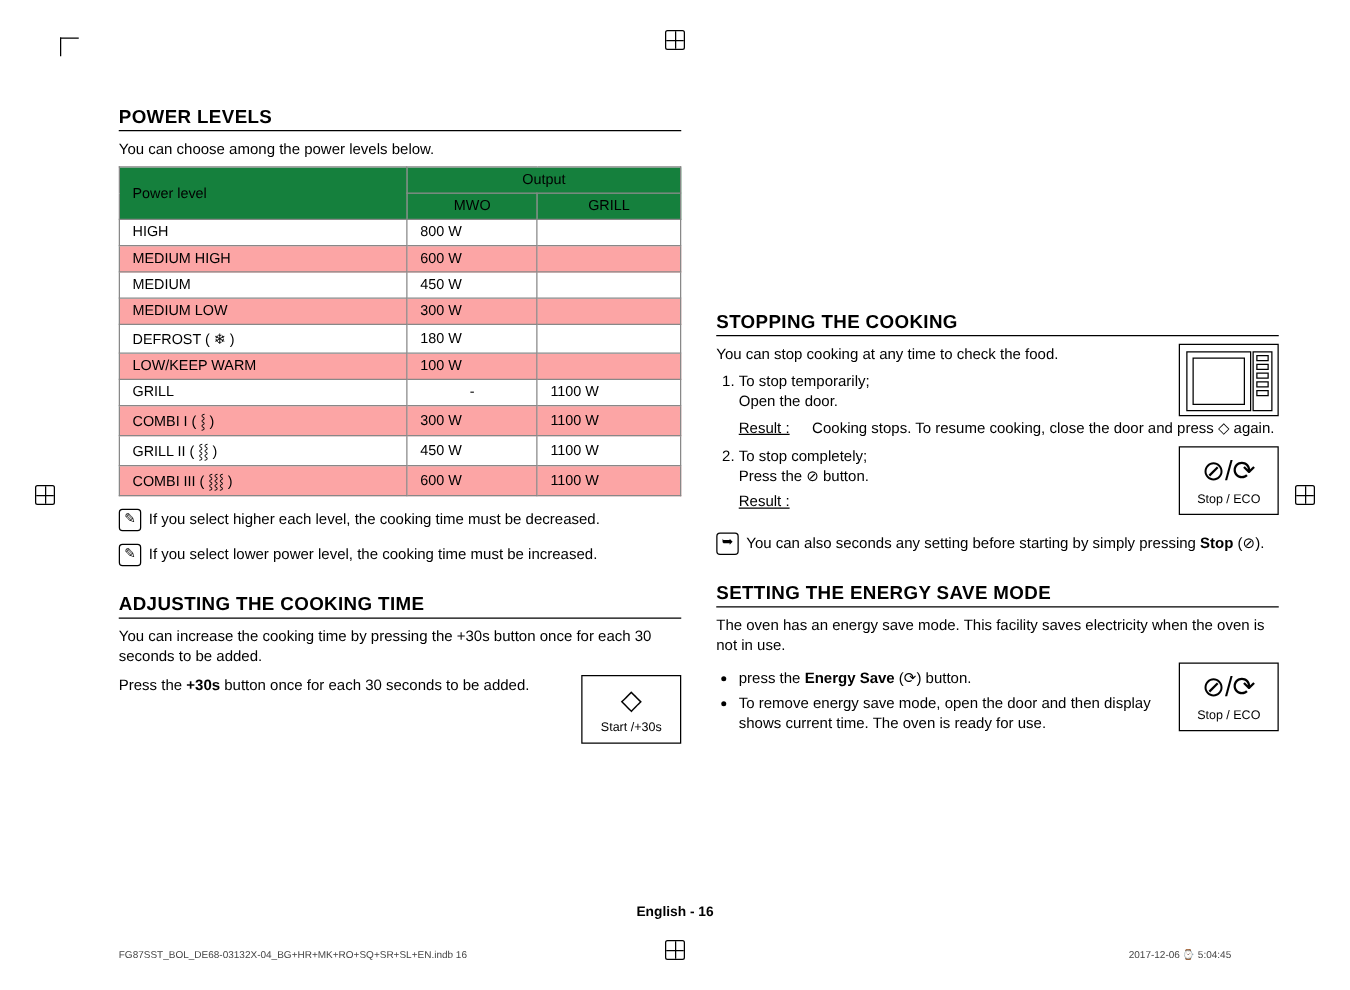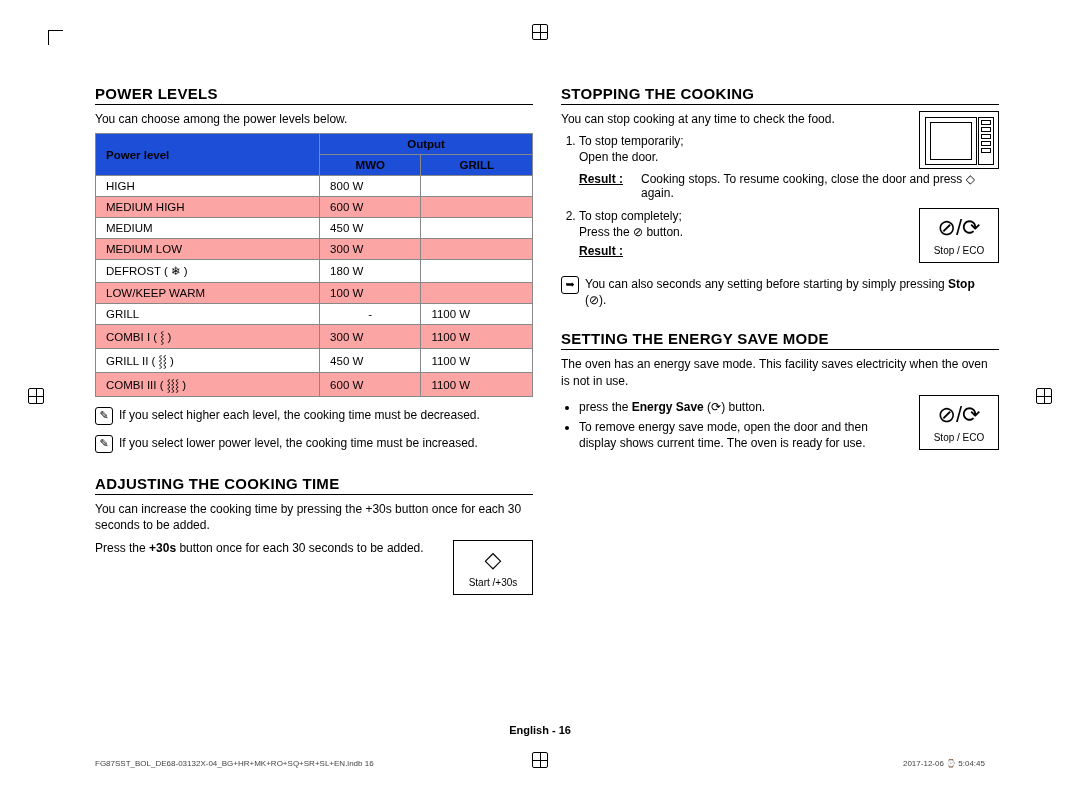--- a/index.html
+++ b/index.html
@@ -7,23 +7,24 @@
     padding: 0;
     font-family: Arial, Helvetica, sans-serif;
     font-size: 12px;
     color: #000;
     background: #fff;
     width: 1080px;
     height: 792px;
     position: relative;
   }
   .page {
-    padding: 85px 81px 40px 95px;
+    padding: 85px 57px 40px 95px;
     display: flex;
     gap: 28px;
+    align-items: flex-end;
   }
   .col {
     flex: 1;
   }
   h2 {
     font-size: 15px;
     font-weight: bold;
     border-bottom: 1.5px solid #000;
     padding-bottom: 2px;
     margin: 0 0 6px 0;
@@ -41,22 +42,22 @@
     width: 100%;
     font-size: 11.5px;
     margin-top: 4px;
   }
   table.pl th, table.pl td {
     border: 1px solid #888;
     padding: 4px 10px;
     text-align: left;
   }
   table.pl th {
-    background: #1d4ed8;
-    font-weight: bold;
+    background: #15803d;
+    font-weight: normal;
   }
   table.pl th.center, table.pl td.c {
     text-align: center;
   }
   table.pl tr.alt td {
     background: #fca5a5;
   }
   .noteicon {
     display: inline-block;
     width: 16px;
@@ -112,21 +113,21 @@
   }
   ul li {
     margin-bottom: 4px;
     line-height: 1.35;
   }
   .resrow {
     display: flex;
     margin: 2px 0 8px 0;
   }
   .resrow .lab {
-    font-weight: bold;
+    font-weight: normal;
     white-space: nowrap;
     margin-right: 18px;
     text-decoration: underline;
     flex-shrink: 0;
   }
   .micro {
     border: 1px solid #000;
     width: 78px;
     height: 56px;
     position: relative;

